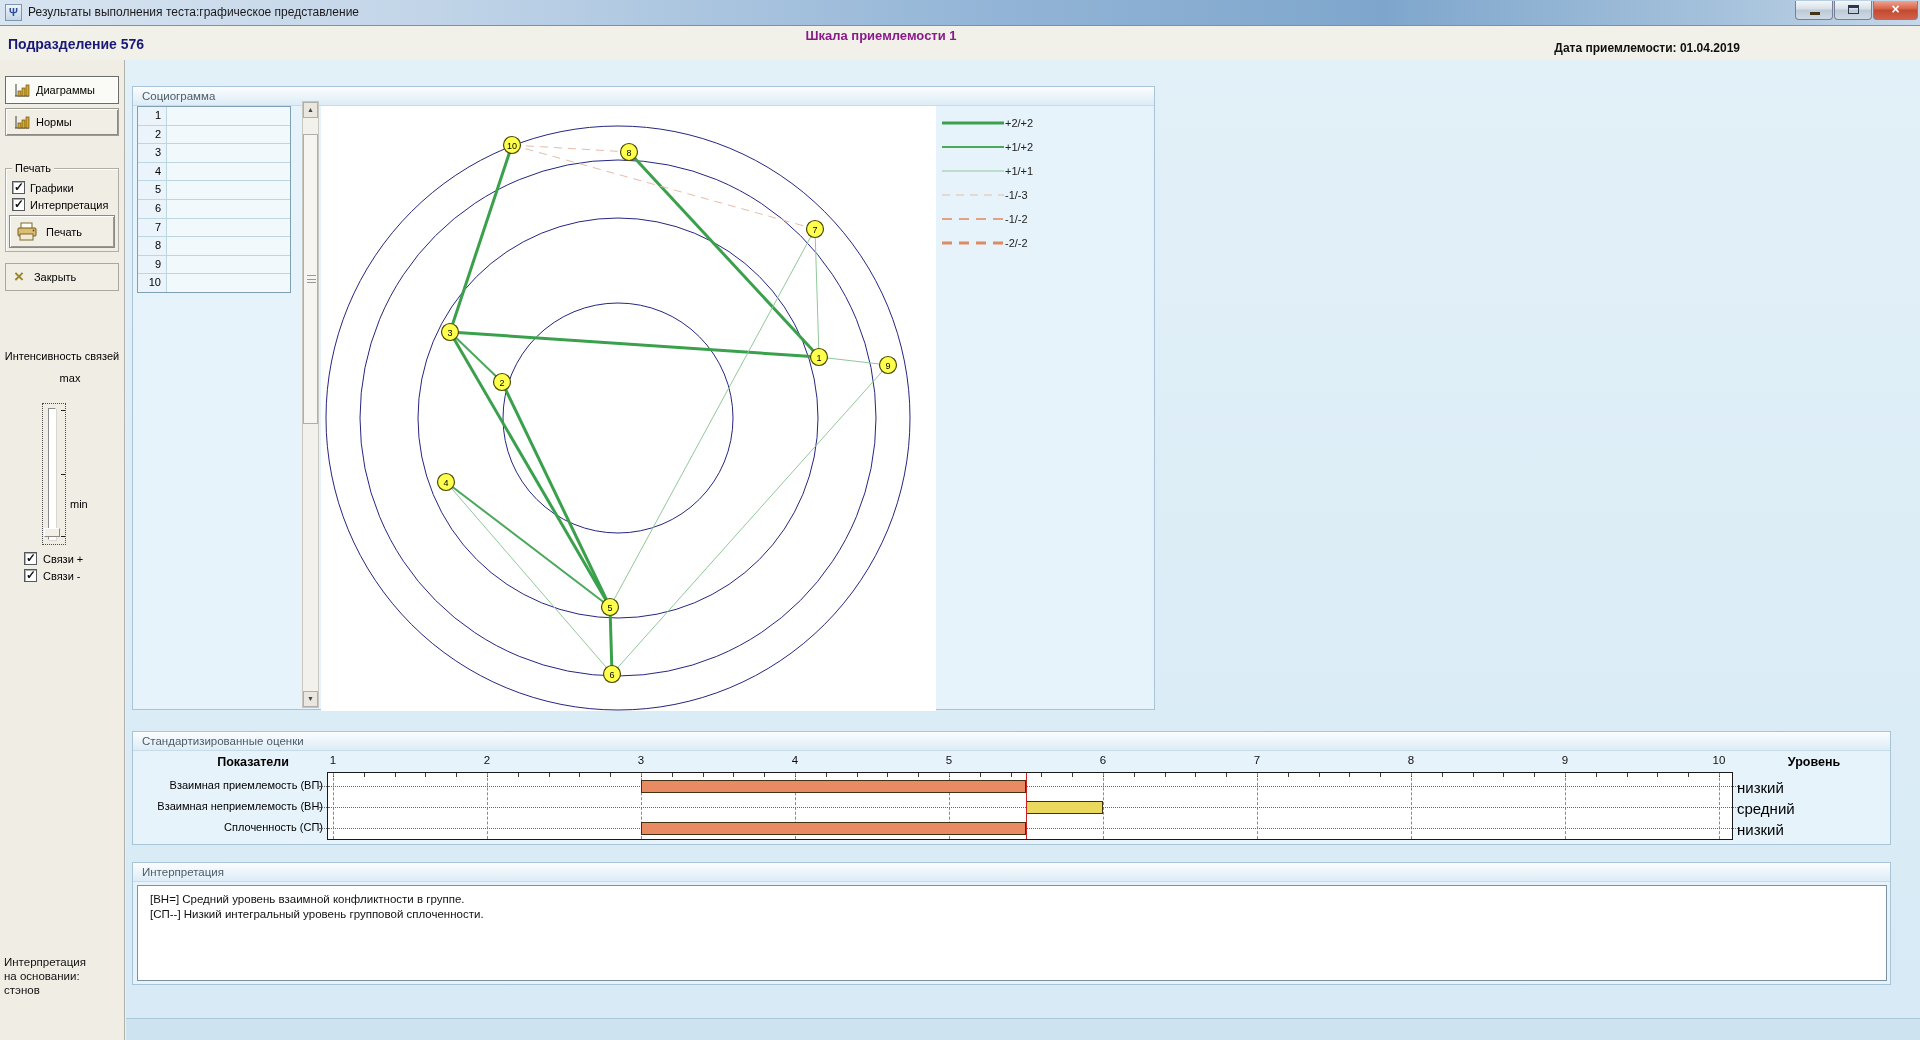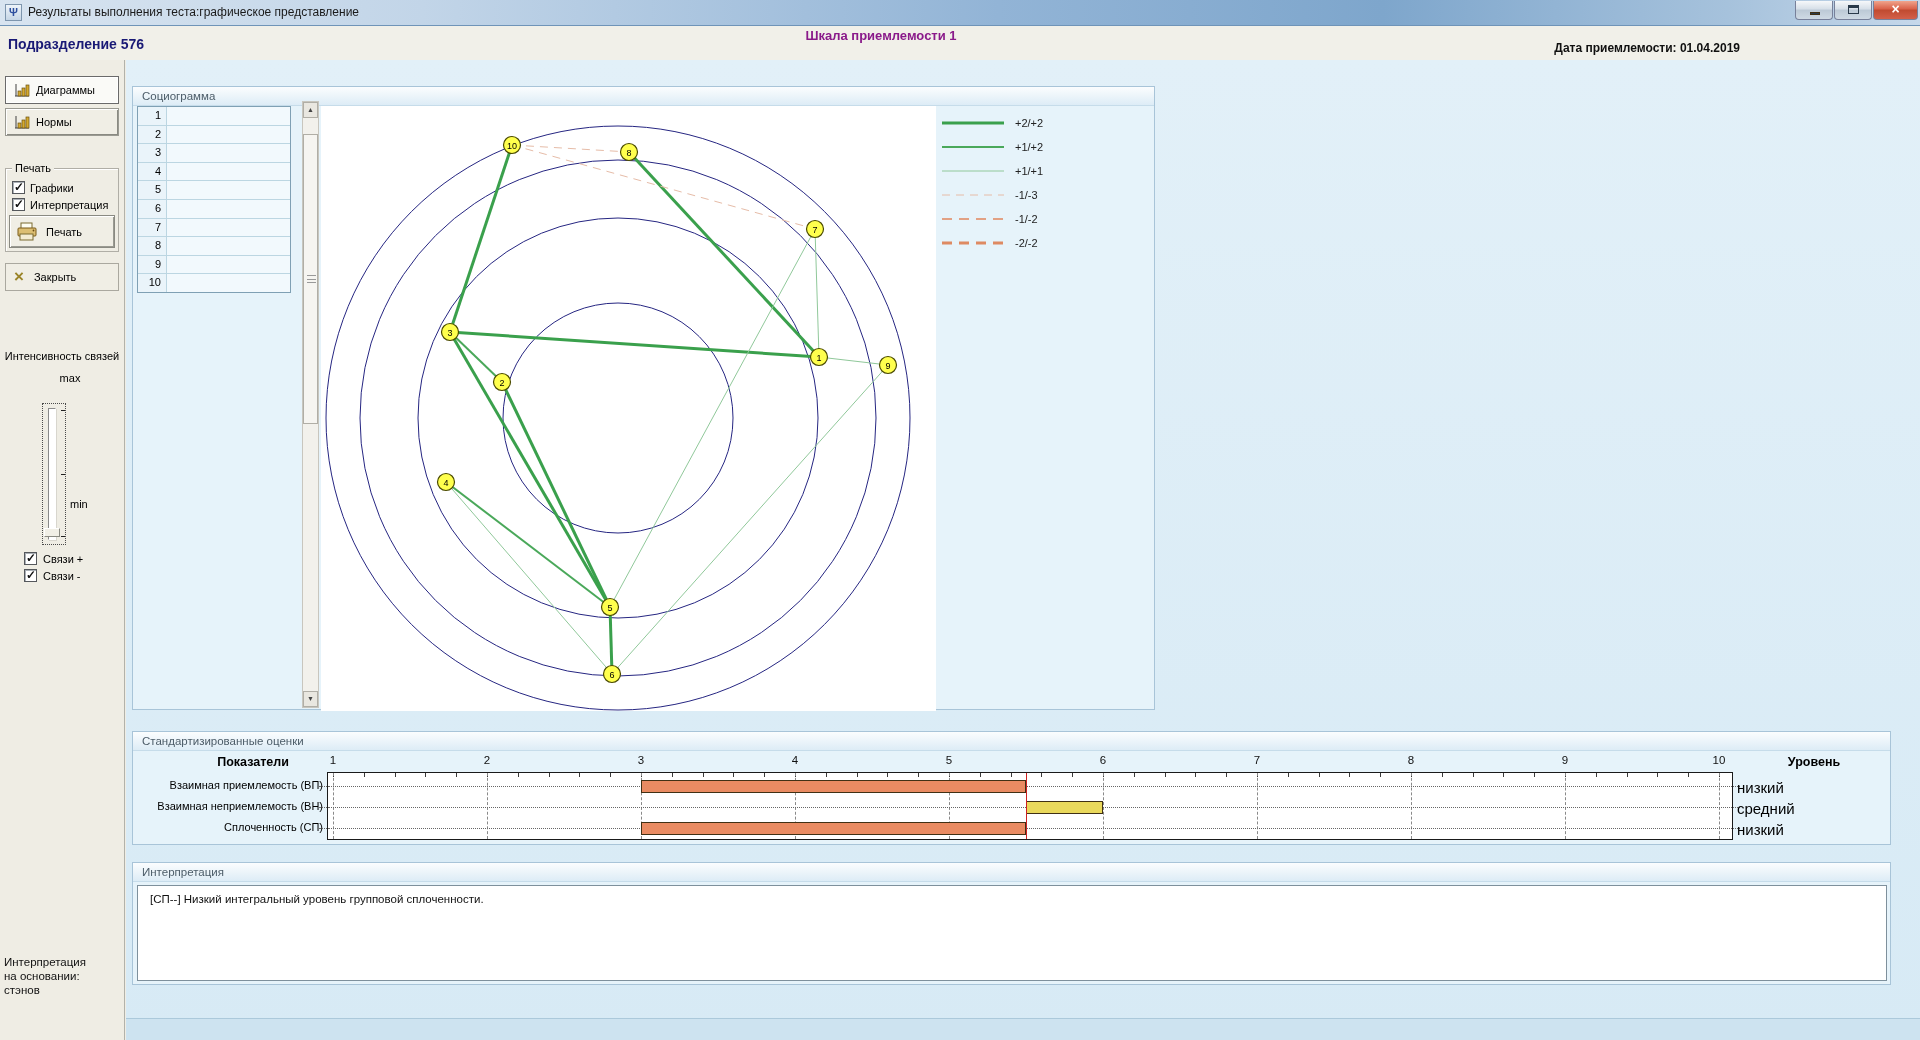--- a/index.html
+++ b/index.html
@@ -81,21 +81,21 @@
 .sc-btn{position:absolute;left:0;width:15px;height:16px;background:#e9e7e0;border:1px solid #b0aea6;text-align:center;font-size:7px;line-height:14px;color:#444;}
 #sc-up{top:0;}
 #sc-down{bottom:0;}
 #sc-thumb{position:absolute;left:0;top:32px;width:15px;height:290px;background:#f6f5f1;border:1px solid #b0aea6;}
 #sc-grip{position:absolute;left:3px;top:140px;width:9px;height:8px;border-top:1px solid #999;border-bottom:1px solid #999;}
 #sc-grip:before{content:"";position:absolute;left:0;top:3px;width:9px;height:1px;background:#999;}
 
 
 #soc-chart{position:absolute;left:188px;top:19px;width:615px;height:605px;background:#fff;}
 #soc-legend{position:absolute;left:808px;top:24px;width:210px;}
-.legend-row{height:24px;display:flex;align-items:center;gap:10px;}
+.legend-row{height:24px;display:flex;align-items:center;}
 .legend-label{font-size:11px;color:#222;}
 
 
 .axis-num{position:absolute;width:30px;text-align:center;font-size:11.5px;color:#111;}
 #scores-col-header{position:absolute;left:40px;top:23px;width:160px;text-align:center;font-weight:bold;font-size:12.5px;}
 #scores-level-header{position:absolute;left:1636px;top:23px;width:90px;text-align:center;font-weight:bold;font-size:12.5px;}
 #score-box{position:absolute;left:194px;top:40px;width:1406px;height:68px;border:1px solid #1a1a1a;background:#fff;}
 .vgrid{position:absolute;top:0;width:0;height:66px;border-left:1px dashed #8a8a8a;}
 .mtick{position:absolute;top:0;width:1px;height:4px;background:#3a3a3a;}
 .dotline{position:absolute;left:0;width:1404px;height:0;border-top:1px dotted #666;}
@@ -466,18 +466,19 @@
       <div class="level-label" style="top: 68px;">средний</div>
       <div class="row-label" style="top: 89px;">Сплоченность (СП)</div>
       <div class="dash-l" style="top: 96px;"></div>
       <div class="dash-r" style="top: 96px;"></div>
       <div class="level-label" style="top: 89px;">низкий</div>
     </div>
 
   <div id="interp-panel" class="panel">
     <div class="panel-cap">Интерпретация</div>
     <div id="interp-box">
+        <div class="interp-line">[ВН=]  Средний уровень взаимной конфликтности в группе.</div>
         <div class="interp-line">[СП--]  Низкий интегральный уровень групповой сплоченности.</div>
       </div>
   </div>
 
   <div id="footer-strip"></div>
 </div>
 
 </body></html>

